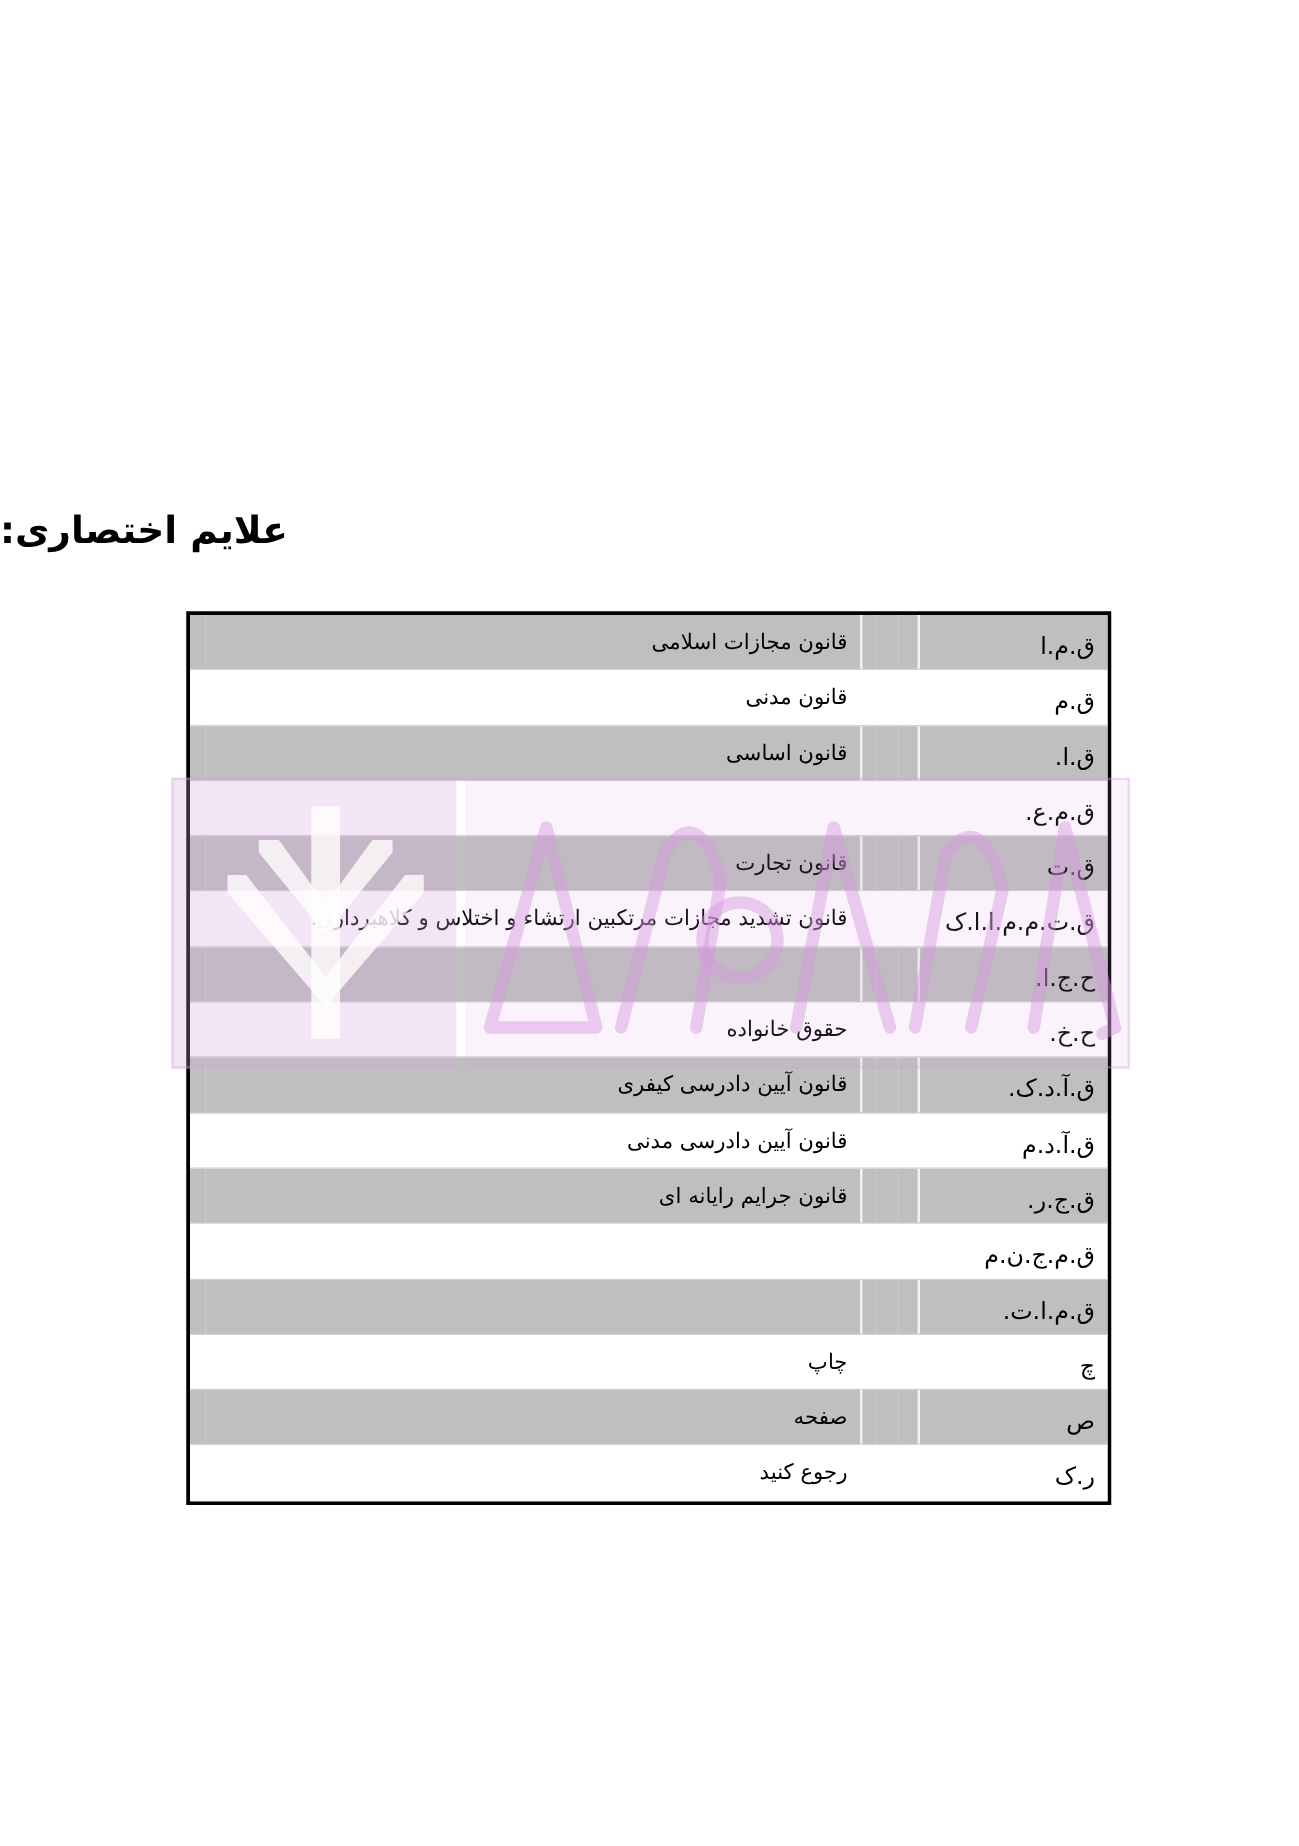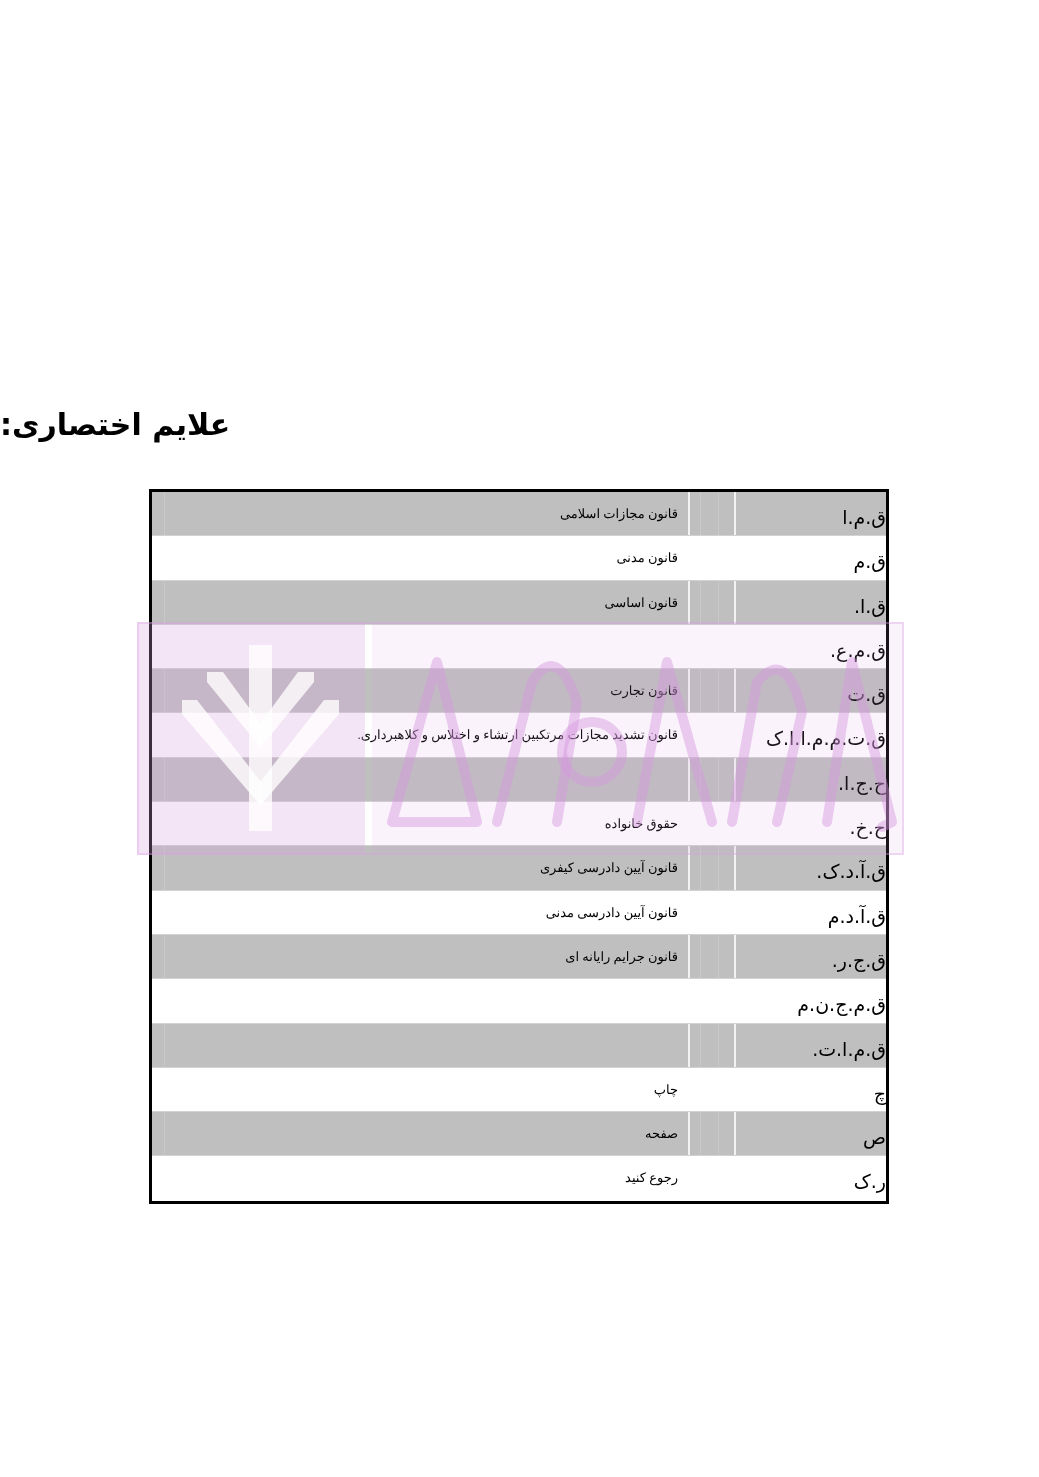--- a/index.html
+++ b/index.html
@@ -64,38 +64,37 @@
       top: 0;
       bottom: 0;
       width: 1px;
       background: #c9c9c9;
     }
     .abbr-row.gray .faint1 { left: 548px; }
     .abbr-row.gray .faint2 { left: 566px; }
     .abbr-row.gray .faint3 { left: 12px; }
     .abbr-code {
       position: absolute;
-      right: 0;
+      right: 10px;
       top: 0;
       height: 36px;
       line-height: 50px;
       font-size: 19px;
       direction: rtl;
       white-space: nowrap;
     }
     .abbr-meaning {
       position: absolute;
       right: 208px;
       top: 0;
       height: 44px;
       line-height: 44px;
-      font-size: 13px;
+      font-size: 17px;
       direction: rtl;
       white-space: nowrap;
-      font-family: Liberation Serif, serif;
     }
     
     .watermark {
       position: absolute;
       left: 137px;
       top: 622px;
       width: 767px;
       height: 233px;
       pointer-events: none;
     }

